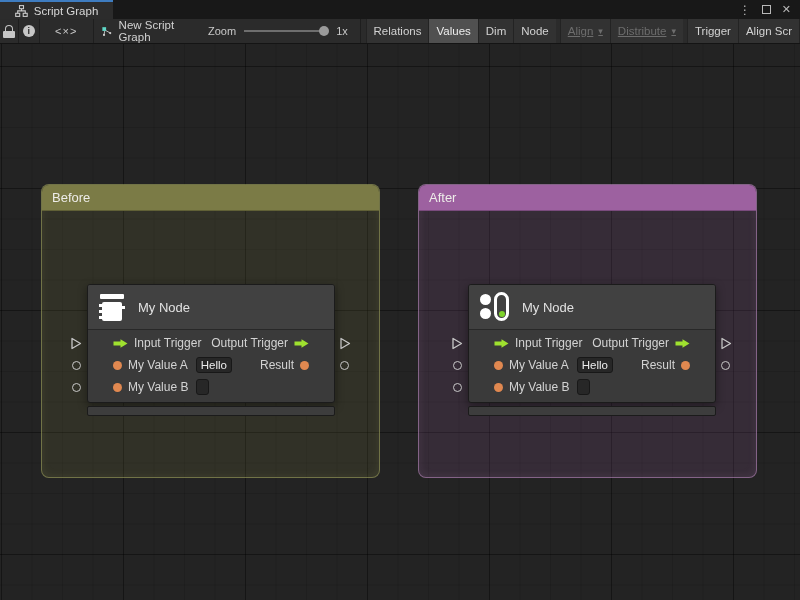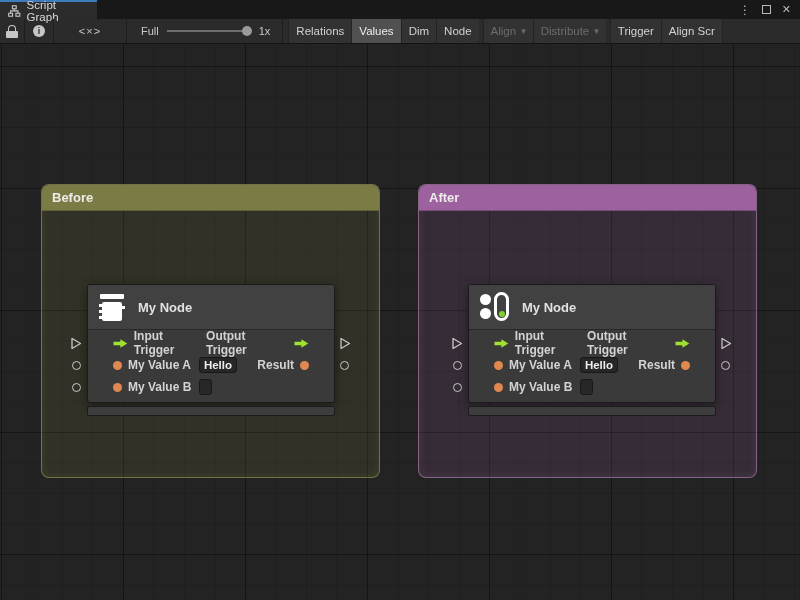--- a/index.html
+++ b/index.html
@@ -2,22 +2,22 @@
 <html><head>
 <meta charset="utf-8">
 <style>
   * { box-sizing: border-box; margin: 0; padding: 0; }
   html,body { width:800px; height:600px; overflow:hidden; }
   body { font-family:"Liberation Sans", sans-serif; background:#181818; }
   .window { position:relative; width:800px; height:600px; background:#181818; }
 
   
   .tabbar { height:19px; display:flex; align-items:stretch; background:#181818; }
-  .tab { display:flex; align-items:center; gap:6px; width:97px; padding:0 8px;
-         background:#2c2c2c; border-top:2px solid #3e7cc0; color:#d9d9d9; font-size:11.5px; }
+  .tab { display:flex; align-items:center; gap:6px; width:113px; padding:0 8px;
+         background:#2c2c2c; border-top:2px solid #3e7cc0; color:#d9d9d9; font-size:11.5px;justify-content:center; }
   .tabbar-fill { flex:1; }
   .win-controls { display:flex; align-items:center; gap:11px; padding-right:9px; color:#b9b9b9; }
   .wc-kebab { font-size:12px; line-height:1; }
   .wc-max { width:9px; height:9px; border:1.5px solid #b9b9b9; }
   .wc-close { font-size:11px; line-height:1; }
 
   
   .toolbar { height:25px; background:#2b2b2b; border-bottom:1px solid #141414;
              display:flex; align-items:stretch; color:#d2d2d2; font-size:11.5px; overflow:hidden; }
   .tb-sep { width:1px; background:#1e1e1e; }
@@ -32,36 +32,36 @@
   .graph-crumb { display:flex; align-items:center; gap:6px; padding:0 10px 0 9px; }
   .zoom-sec { display:flex; align-items:center; margin-left:14px; color:#c9c9c9; font-size:11px; }
   .zoom-track { position:relative; width:84px; height:2px; background:#6e6e6e; margin:0 8px; }
   .zoom-handle { position:absolute; right:-1px; top:-4px; width:10px; height:10px; border-radius:50%; background:#9a9a9a; }
   .zoom-val { margin-right:12px; }
   .tb-btns { display:flex; align-items:stretch; margin-left:5px; }
   .tb-btn { display:flex; align-items:center; padding:0 7px; background:#323232;
             border-left:1px solid #232323; white-space:nowrap; }
   .tb-btn:last-child { border-right:1px solid #232323; }
   .tb-btn.selected { background:#505050; color:#ededed; }
-  .tb-btn.disabled { color:#6d6d6d; }
+  .tb-btn.disabled { color:#6d6d6d;text-decoration:underline; }
   .dd { margin-left:5px; font-size:9px; }
   .gap4 { width:4px; background:transparent; border:none; }
 
   
   .canvas { position:absolute; left:0; right:0; top:44px; bottom:0; background-color:#232323;
     background-image:
       linear-gradient(to right,  rgba(0,0,0,0.32) 1px, transparent 1px),
       linear-gradient(to bottom, rgba(0,0,0,0.32) 1px, transparent 1px),
       linear-gradient(to right,  rgba(0,0,0,0.12) 1px, transparent 1px),
       linear-gradient(to bottom, rgba(0,0,0,0.12) 1px, transparent 1px);
     background-size: 122px 122px, 122px 122px, 30.5px 30.5px, 30.5px 30.5px;
     background-position: 1px 22px; }
 
   
-  .group { position:absolute; top:140px; width:339px; height:294px; border-radius:8px;font-weight:bold; }
+  .group { position:absolute; top:140px; width:339px; height:294px; border-radius:8px; }
   .group.before { left:41px;  background:rgba(150,150,72,0.13);
                   border:1px solid rgba(168,172,98,0.55); box-shadow: inset 0 0 10px rgba(168,172,98,0.12); }
   .group.after  { left:418px; background:rgba(170,102,180,0.14);
                   border:1px solid rgba(198,146,202,0.55); box-shadow: inset 0 0 10px rgba(198,146,202,0.12); }
   .group-header { height:26px; border-radius:7px 7px 0 0; display:flex; align-items:center;
                   padding:0 10px; font-size:13px; color:#edece8; }
   .group.before .group-header { background:#7b7b46; border-bottom:1px solid rgba(0,0,0,0.22); }
   .group.after  .group-header { background:#9d61a0; border-bottom:1px solid rgba(0,0,0,0.22); }
 
   
@@ -133,23 +133,32 @@
     <div class="tb-sep"></div>
     <div class="tb-iconbtn w-info">
       <span class="info-circle">i</span>
     </div>
     <div class="tb-sep"></div>
     <div class="tb-iconbtn w-code">
       <span>&lt;×&gt;</span>
     </div>
     <div class="tb-sep"></div>
 
+    <div class="graph-crumb">
+      <svg width="14" height="13" viewBox="0 0 14 13">
+        <rect x="0.5" y="0.5" width="5.2" height="5.2" fill="#5fd7c7"></rect>
+        <path d="M5.3 5.2 L11 8.4 M3.8 5.7 L2.9 10.8" stroke="#cfcfcf" stroke-width="1.2" fill="none"></path>
+        <circle cx="11.4" cy="8.7" r="1.5" fill="#cfcfcf"></circle>
+        <circle cx="2.8" cy="11.2" r="1.5" fill="#cfcfcf"></circle>
+      </svg>
+      <span>New Script Graph</span>
+    </div>
 
     <div class="zoom-sec">
-      <span>Full</span>
+      <span>Zoom</span>
       <span class="zoom-track">
         <span class="zoom-handle"></span>
       </span>
       <span class="zoom-val">1x</span>
     </div>
     <div class="tb-sep"></div>
 
     <div class="tb-btns">
       <div class="tb-btn">
         <span>Relations</span>

